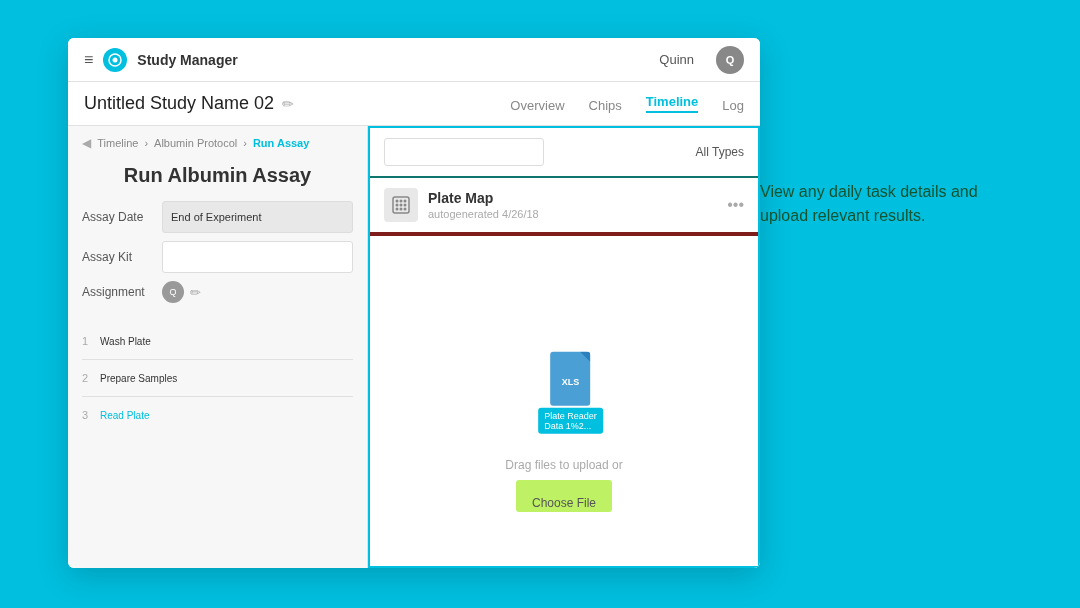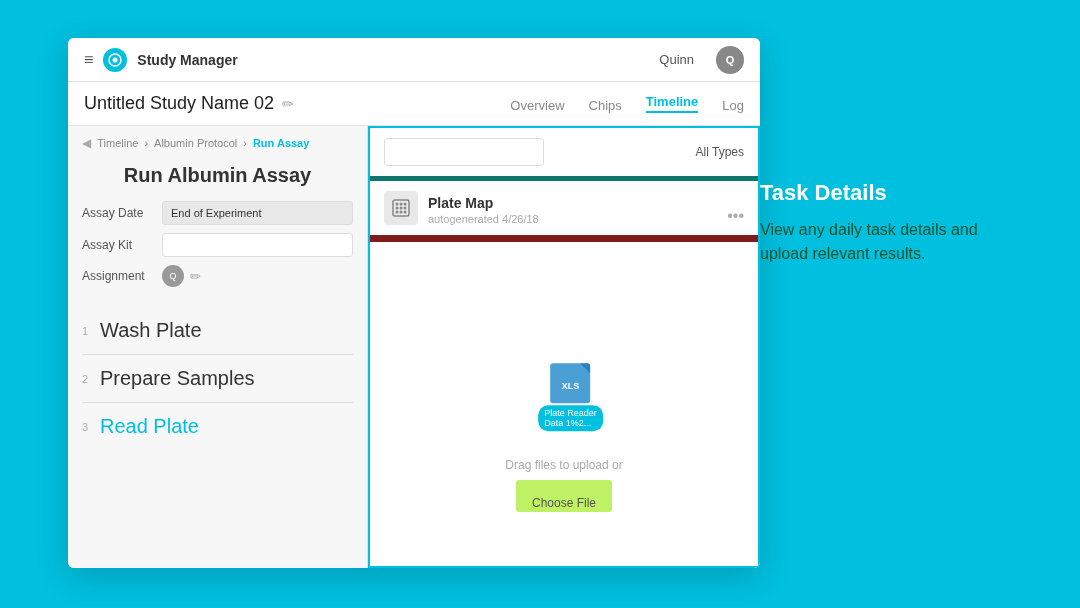--- a/index.html
+++ b/index.html
@@ -186,21 +186,21 @@
       margin-bottom: 8px;
       font-size: 12px;
     }
     .form-label {
       width: 80px;
       color: #555;
       font-weight: 500;
     }
     .form-input {
       flex: 1;
-      height: 24px;
+      height: 32px;
       background: #fff;
       border: 1px solid #ddd;
       border-radius: 3px;
       padding: 0 8px;
       font-size: 11px;
       color: #333;
       cursor: text;
     }
     .form-input.filled {
       background: #e8e8e8;
@@ -242,21 +242,21 @@
     .task-item:last-child {
       border-bottom: none;
     }
     .task-number {
       font-size: 11px;
       color: #aaa;
       width: 18px;
       flex-shrink: 0;
     }
     .task-name {
-      font-size: 20px;
+      font-size: 10px;
       font-weight: 500;
       color: #333;
     }
     .task-item.active .task-name {
       color: #00BFDF;
     }
 
     
     .right-panel {
       flex: 1;
@@ -266,44 +266,44 @@
       border: 2px solid #00BFDF;
       position: relative;
     }
 
     
     .right-toolbar {
       display: flex;
       align-items: center;
       padding: 10px 14px;
       gap: 10px;
-      border-bottom: 5px solid #0f766e;
+      border-bottom: 2px solid #0f766e;
     }
     .search-input-right {
       flex: 1;
       max-width: 160px;
       height: 28px;
       border: 1px solid #ddd;
       border-radius: 3px;
       padding: 0 8px;
       font-size: 12px;
       color: #555;
     }
     .filter-label {
       font-size: 12px;
       color: #555;
       margin-left: auto;
     }
 
     
     .plate-map-item {
       display: flex;
-      align-items: flex-end;
+      align-items: center;
       padding: 10px 14px;
-      border-bottom: 7px solid #7f1d1d;
+      border-bottom: 4px solid #7f1d1d;
     }
     .plate-map-icon {
       width: 34px;
       height: 34px;
       border-radius: 4px;
       background: #e8e8e8;
       display: flex;
       align-items: center;
       justify-content: center;
       margin-right: 10px;
@@ -341,21 +341,21 @@
       position: absolute;
       top: 50%;
       left: 50%;
       transform: translate(-40%, -60%);
       display: flex;
       flex-direction: column;
       align-items: center;
     }
     .file-icon {
       width: 40px;
-      height: 40px;
+      height: 54px;
       background: #4a9fd4;
       border-radius: 3px 3px 3px 3px;
       position: relative;
       display: flex;
       align-items: center;
       justify-content: center;
       overflow: hidden;
     }
     .file-icon::before {
       content: '';
@@ -374,21 +374,21 @@
       font-weight: 700;
       text-align: center;
       line-height: 1.2;
       margin-top: 6px;
     }
     .file-tooltip {
       background: #00BFDF;
       color: white;
       font-size: 9px;
       padding: 3px 6px;
-      border-radius: 10px;
+      border-radius: 3px;
       margin-top: 2px;
       white-space: nowrap;
     }
 
     .drag-text {
       font-size: 12px;
       color: #aaa;
       margin-bottom: 8px;
     }
     .choose-file-btn {
@@ -549,15 +549,14 @@
           <button class="choose-file-btn">Choose File</button>
         </div>
       </div>
 
     </div>
 
   </div>
 </div>
 
 <div class="info-panel" style="position: absolute; right: 80px; top: 180px; width: 240px;">
-  <div class="info-title">Task Details</div>
   <div class="info-text">View any daily task details and upload relevant results.</div>
 </div>
 
 </body></html>

